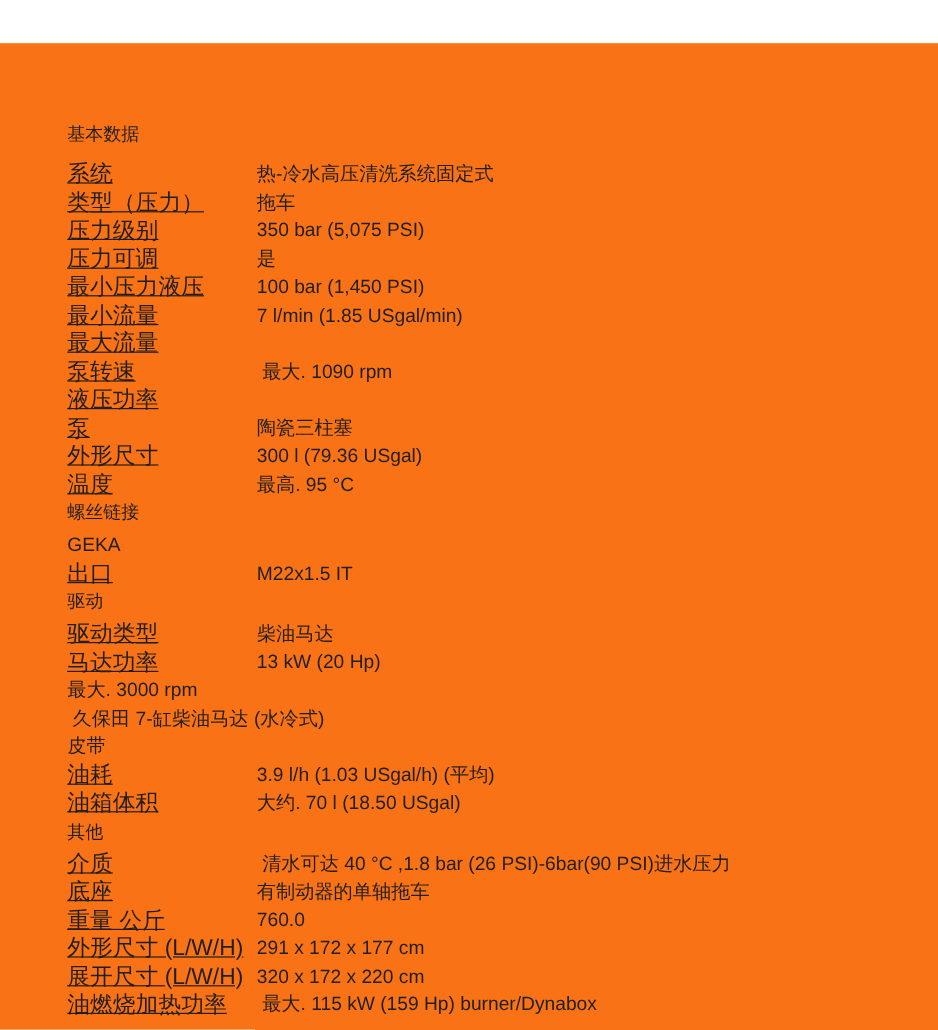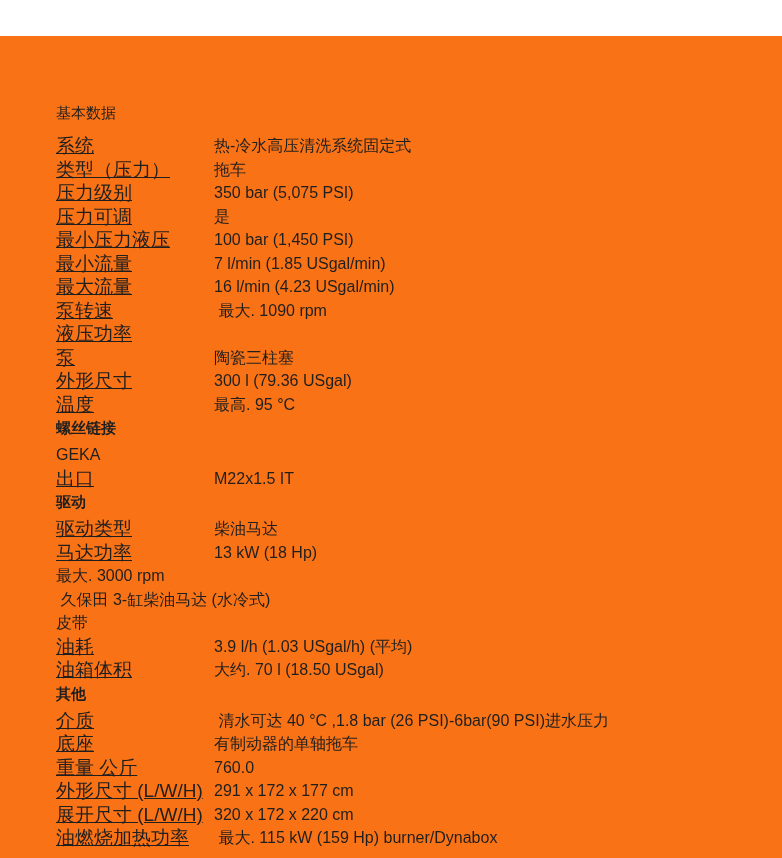--- a/index.html
+++ b/index.html
@@ -14,21 +14,21 @@
   .spec-page {
     width: 782px;
     height: 858px;
     padding: 65px 40px 0 56px;
     background: #f97316;
     margin-top: 36px;
   }
   .section-title {
     font-size: 15px;
     line-height: 23.5px;
-    font-weight: 700;
+    font-weight: 400;
     white-space: pre-wrap;
     margin-bottom: 3.5px;
   }
   .section-title.plain {
     font-weight: 400;
     margin-bottom: 9.5px;
   }
   .row {
     display: flex;
     align-items: flex-start;
@@ -73,21 +73,20 @@
     <div class="row">
       <span class="label">最小压力液压</span>
       <span class="value">100 bar (1,450 PSI)</span>
     </div>
     <div class="row">
       <span class="label">最小流量</span>
       <span class="value">7 l/min (1.85 USgal/min)</span>
     </div>
     <div class="row">
       <span class="label">最大流量</span>
-      <span class="value">16 l/min (4.23 USgal/min)</span>
     </div>
     <div class="row">
       <span class="label">泵转速</span>
       <span class="value"> 最大. 1090 rpm</span>
     </div>
     <div class="row">
       <span class="label">液压功率</span>
     </div>
     <div class="row">
       <span class="label">泵</span>
@@ -115,27 +114,27 @@
   </div>
 
   <div class="section">
     <div class="section-title">驱动</div>
     <div class="row">
       <span class="label">驱动类型</span>
       <span class="value">柴油马达</span>
     </div>
     <div class="row">
       <span class="label">马达功率</span>
-      <span class="value">13 kW (18 Hp)</span>
+      <span class="value">13 kW (20 Hp)</span>
     </div>
     <div class="row">
       <span class="value">最大. 3000 rpm</span>
     </div>
     <div class="row">
-      <span class="value"> 久保田 3-缸柴油马达 (水冷式)</span>
+      <span class="value"> 久保田 7-缸柴油马达 (水冷式)</span>
     </div>
     <div class="row">
       <span class="value">皮带</span>
     </div>
     <div class="row">
       <span class="label">油耗</span>
       <span class="value">3.9 l/h (1.03 USgal/h) (平均)</span>
     </div>
     <div class="row">
       <span class="label">油箱体积</span>

